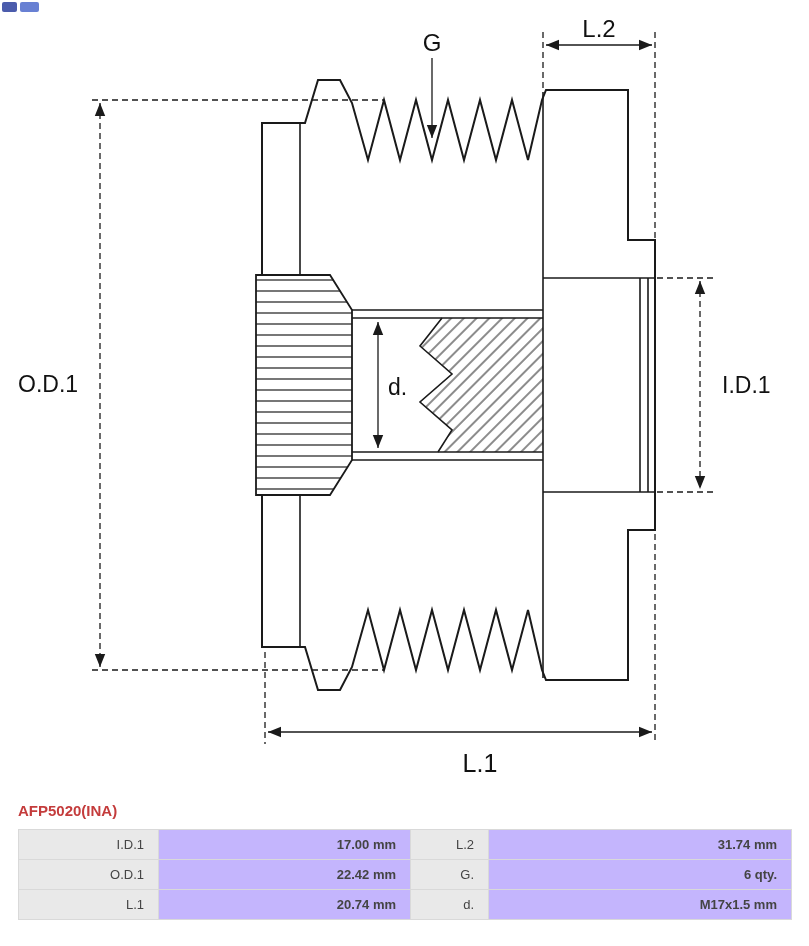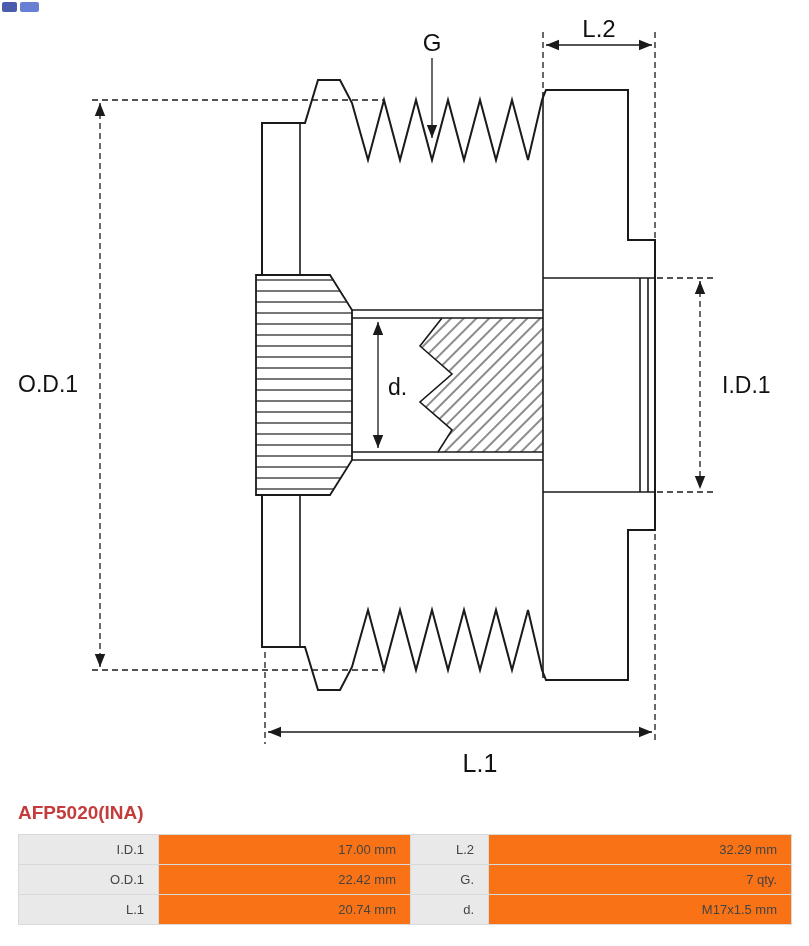--- a/index.html
+++ b/index.html
@@ -6,29 +6,29 @@
   body {
     width:809px; height:946px; position:relative; overflow:hidden;
     background:#ffffff; font-family:"Liberation Sans", sans-serif;
   }
   .logo { position:absolute; top:2px; left:2px; display:flex; gap:3px; }
   .logo-mark { width:15px; height:10px; background:#2b3f9e; border-radius:2px; opacity:.85; }
   .logo-mark.wide { width:19px; background:#3556c4; opacity:.75; }
   svg.drawing { display:block; width:809px; height:796px; }
   svg text { font-family:"Liberation Sans", sans-serif; fill:#111111; }
   .product-code {
-    margin:6px 0 10px 18px; font-size:19px; font-weight:bold; color:#c43c3c;
+    margin:6px 0 10px 18px; font-size:15px; font-weight:bold; color:#c43c3c;
   }
   table.spec { width:773px; margin-left:18px; border-collapse:collapse; table-layout:fixed; }
   table.spec td {
     border:1px solid #d9d9d9; font-size:13px; color:#444444;
     padding:7px 14px 7px 8px; text-align:right; white-space:nowrap;
   }
   table.spec td.lbl { background:#e9e9e9; }
-  table.spec td.val { background:#f97316; }
+  table.spec td.val { background:#c4b5fd;font-weight:bold; }
 </style>
 </head>
 <body>
 
 <div class="logo">
   <span class="logo-mark"></span>
   <span class="logo-mark wide"></span>
 </div>
 
 <svg class="drawing" viewBox="0 0 809 796">
@@ -106,27 +106,27 @@
     <col style="width:140px">
       <col style="width:252px">
       <col style="width:78px">
       <col style="width:303px">
   </colgroup>
   <tbody>
       <tr>
     <td class="lbl">I.D.1</td>
     <td class="val">17.00 mm</td>
     <td class="lbl">L.2</td>
-    <td class="val">32.29 mm</td>
+    <td class="val">31.74 mm</td>
   </tr>
   <tr>
     <td class="lbl">O.D.1</td>
     <td class="val">22.42 mm</td>
     <td class="lbl">G.</td>
-    <td class="val">7 qty.</td>
+    <td class="val">6 qty.</td>
   </tr>
   <tr>
     <td class="lbl">L.1</td>
     <td class="val">20.74 mm</td>
     <td class="lbl">d.</td>
     <td class="val">M17x1.5 mm</td>
   </tr>
 </tbody>
   </table>
 

